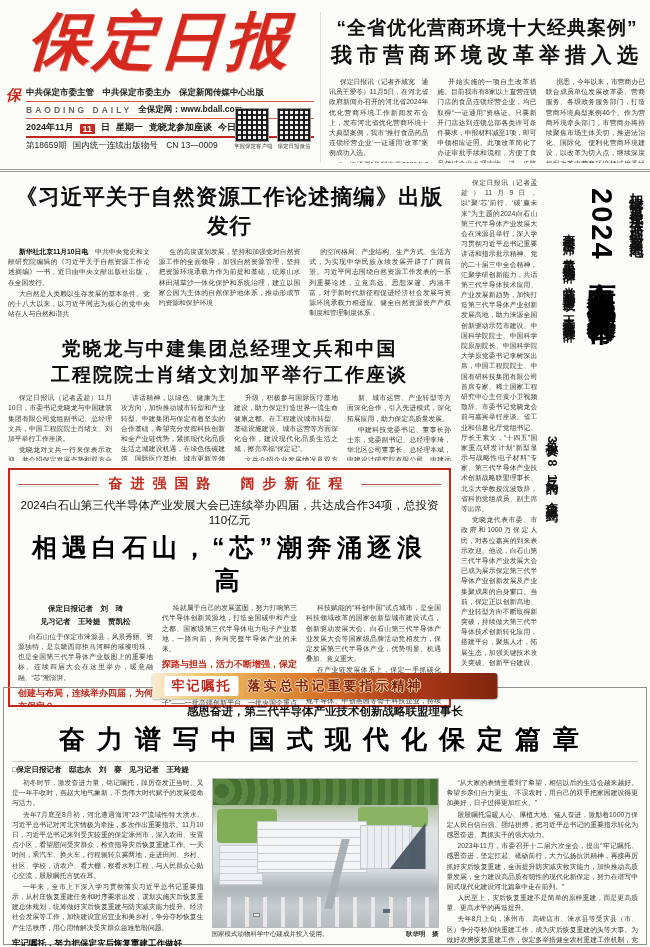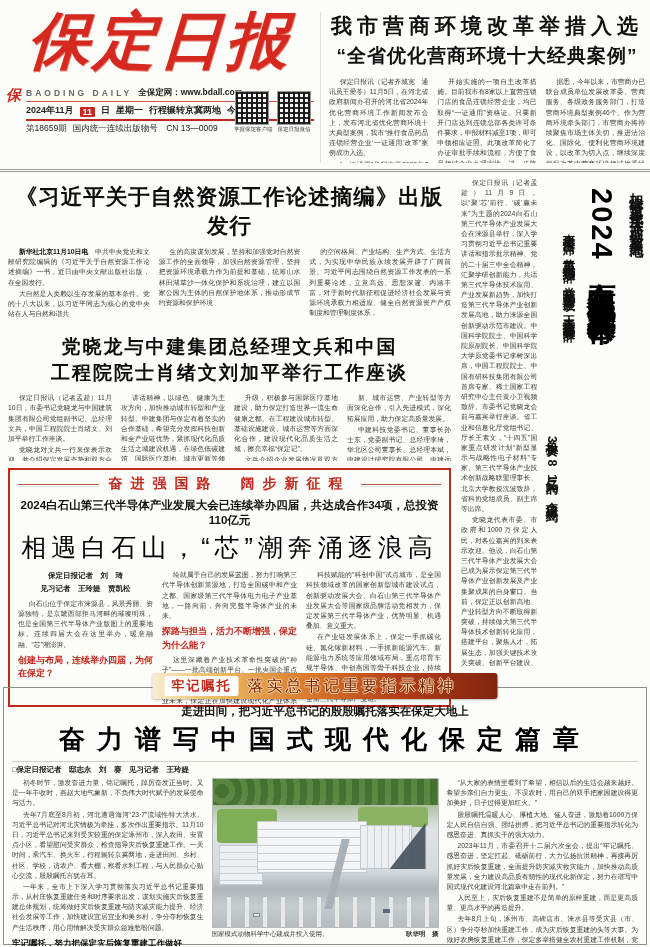--- a/index.html
+++ b/index.html
@@ -45,29 +45,29 @@
   .a-cols { display:flex; gap:9px; margin-top:8px; height:86px; overflow:hidden; }
   
   .bcol { flex:1; font-size:6.8px; line-height:1.5; color:#3a3a3a; text-align:justify; overflow:hidden; }
   .bcol p { text-indent:1.6em; margin-bottom:1px; }
   .lead-b { font-weight:900; color:#111; }
   
   .main-row { display:flex; height:500px; }
   .left-main { width:455px; padding:0 4px 0 8px; }
   .b-head { text-align:center; font-weight:900; font-size:21.5px; color:#0d0d0d; margin:10px 0 7px; letter-spacing:1px;}
   .b-cols { display:flex; gap:9px; height:80px; overflow:hidden; }
-  .c-head { text-align:center; font-weight:900; font-size:19px; line-height:1.35; color:#0d0d0d; margin:9px 0 6px; letter-spacing:2px;font-family:Liberation Mono, monospace; }
+  .c-head { text-align:center; font-weight:900; font-size:19px; line-height:1.35; color:#0d0d0d; margin:9px 0 6px; letter-spacing:2px; }
   .c-cols { display:flex; gap:9px; height:68px; overflow:hidden; }
   
   .red-box { margin-top:7px; border:2px solid #c2281c; padding:5px 8px 6px; height:239px; overflow:hidden; }
   .eyebrow-row { display:flex; align-items:center; gap:10px; }
   .eyebrow-row::before, .eyebrow-row::after { content:""; flex:1; height:1px; background:#b5564c; box-shadow:0 2px 0 #ddd; }
   .eyebrow { color:#c2281c; font-weight:900; font-size:14px; letter-spacing:8px; white-space:nowrap; }
-  .d-deck { text-align:center; font-weight:700; font-size:11.5px; color:#111; margin-top:5px; letter-spacing:0px; }
-  .d-head { text-align:center; font-weight:400; font-size:25px; color:#000; letter-spacing:5px; margin:3px 0 6px; }
+  .d-deck { text-align:center; font-weight:400; font-size:11.5px; color:#111; margin-top:5px; letter-spacing:0px; }
+  .d-head { text-align:center; font-weight:700; font-size:25px; color:#000; letter-spacing:5px; margin:3px 0 6px; }
   .d-cols { display:flex; gap:9px; height:152px; overflow:hidden; }
   .d-byline { text-align:center; font-size:7.5px; font-weight:700; color:#222; line-height:1.7; margin-bottom:3px;font-family:Liberation Serif, serif; }
   .red-sub { color:#c2281c; font-weight:900; font-size:9px; line-height:1.5; margin:4px 0 3px; text-align:left; }
   
   .right-main { width:195px; padding:6px 4px 4px 6px; display:flex; gap:5px; }
   .e-body { width:88px; font-size:6.8px; line-height:1.5; color:#3a3a3a; text-align:justify; overflow:hidden; }
   .e-body p { text-indent:1.6em; margin-bottom:1px; }
   .v-subs { writing-mode:vertical-rl; width:40px; }
   .v-sub1 { font-size:12.5px; font-weight:900; letter-spacing:2px; padding-top:46px; color:#111; }
   .v-sub2 { font-size:12.5px; font-weight:900; letter-spacing:2px; padding-top:252px; color:#111; }
@@ -77,21 +77,21 @@
   .bottom-wrap { position:relative; height:275px; padding-top:15px; }
   .banner {
     position:absolute; top:1px; left:50%; transform:translateX(-50%);
     width:345px; height:26px; border-radius:3px; z-index:2;
     background:linear-gradient(90deg,#f8ecd2 0%,#eec express 0,#edc269 16%,#da7a2c 45%,#b23c18 72%,#80250e 100%);
     background:linear-gradient(90deg,#f8ecd2 0%,#edc269 16%,#da7a2c 45%,#b23c18 72%,#80250e 100%);
     display:flex; align-items:center; gap:9px; padding:0 12px;
     box-shadow:0 1px 2px rgba(0,0,0,.25);
   }
   .banner-label { background:#fff; color:#c2281c; font-weight:900; font-size:13px; letter-spacing:2px; padding:1px 7px; border-radius:2px; }
-  .banner-sub { font-weight:400; font-size:16px; letter-spacing:3px; color:#7d1f0b;
+  .banner-sub { font-weight:700; font-size:13px; letter-spacing:3px; color:#7d1f0b;
     text-shadow: 0 1px 0 #f7d9a8, 0 -1px 0 #f7d9a8, 1px 0 0 #f7d9a8, -1px 0 0 #f7d9a8; }
   .bottom-box { margin:0 3px; border:1px solid #8f8f8f; height:258px; padding:16px 8px 4px; }
   .f-deck { text-align:center; font-size:11.5px; font-weight:700; color:#111; }
   .f-head { text-align:center; font-size:26px; font-weight:900; color:#000; letter-spacing:12px; margin:3px 0 4px; }
   .f-rule { height:1px; background:#cfcfc8; margin-bottom:3px; }
   .f-byline { font-size:7.5px; font-weight:700; color:#222; margin-bottom:3px; }
   .f-cols { display:flex; gap:8px; height:168px; overflow:hidden; }
   .f-left { width:220px; }
   .f-sub { font-weight:900; font-size:8.5px; color:#111; margin:4px 0 2px; line-height:1.5; text-indent:0; }
   .photo-wrap { width:227px; }
@@ -122,52 +122,55 @@
 </head>
 <body>
 
 <div class="page">
 
   <div class="masthead-row">
     <div class="mast-left">
       <div class="paper-title">保定日报</div>
       <div class="mast-info">
         <span class="mast-logo">保</span>
+        <div class="mi-row r1">
+          <span>中共保定市委主管　中共保定市委主办　保定新闻传媒中心出版</span>
+        </div>
         <div class="mi-row r2">
           <span class="mi-en">BAODING DAILY</span>
           <span class="mi-web">全保定网：www.bdall.com</span>
         </div>
         <div class="mi-row r3">
           <span>2024年11月</span>
             <span class="date-day">11</span>
             <span>日</span>
           <span>星期一</span>
-          <span>行程辗转京冀两地</span>
+          <span>党晓龙参加座谈</span>
           <span>今日4版</span>
         </div>
         <div class="mi-row r4">
           <span>第18659期</span>
           <span>国内统一连续出版物号　CN 13—0009</span>
         </div>
       </div>
       <div class="qr-wrap">
         <div class="qr-item">
           <div class="qr"></div>
           <div class="qr-label">掌握保定客户端</div>
         </div>
         <div class="qr-item">
           <div class="qr"></div>
           <div class="qr-label">保定日报微信</div>
         </div>
       </div>
     </div>
 
     <div class="story-a">
+      <div class="a-title l2">“全省优化营商环境十大经典案例”</div>
       <div class="a-title l1">我市营商环境改革举措入选</div>
-      <div class="a-title l2">“全省优化营商环境十大经典案例”</div>
       <div class="a-cols">
         <div class="bcol">
             <p>保定日报讯（记者齐城宽　通讯员王爱苓）11月5日，在河北省政府新闻办召开的河北省2024年优化营商环境工作新闻发布会上，发布河北省优化营商环境十大典型案例，我市“推行食品药品连锁经营企业‘一证通用’改革”案例成功入选。</p>
             <p>“一证通用”是我市于2023年7月起</p>
           </div>
         <div class="bcol">
             <p>开始实施的一项自主改革措施。目前我市有8家以上直营连锁门店的食品连锁经营企业，均已取得“一证通用”资格证。只要新开门店达到连锁总部各类许可条件要求，申报材料减至1项，即可申领相应证照。此项改革简化了办证审批手续和流程，方便了食品领域企业办理审批，进一步降低了企业准营成本，实现了企业当日申请、当天领证。</p>
           </div>
         <div class="bcol">
             <p>据悉，今年以来，市营商办已联合成员单位发展改革委、营商服务、各级政务服务部门，打造营商环境典型案例46个。作为营商环境牵头部门，市营商办将持续聚焦市场主体关切，推进法治化、国际化、便利化营商环境建设，以改革为切入点，继续深度挖掘改革中营商环境领域优秀经验做法，积极向上级部门和有关媒体开展推介。</p>
@@ -275,21 +278,21 @@
       <div class="v-kicker">加快打造第三代半导体产业创新发展高地</div>
     </div>
   </div>
 
   <div class="bottom-wrap">
     <div class="banner">
       <span class="banner-label">牢记嘱托</span>
       <span class="banner-sub">落实总书记重要指示精神</span>
     </div>
     <div class="bottom-box">
-      <div class="f-deck">走进田间，把习近平总书记的殷殷嘱托落实在保定大地上</div>
+      <div class="f-deck">感恩奋进，第三代半导体产业技术创新战略联盟理事长</div>
       <div class="f-head">奋力谱写中国式现代化保定篇章</div>
       <div class="f-rule"></div>
       <div class="f-byline">□保定日报记者　邸志永　刘　赛　见习记者　王玲媞</div>
       <div class="f-cols">
         <div class="bcol f-left">
           <div>
               <p>初冬时节，激发奋进力量，铭记嘱托，踔厉奋发正当时。又是一年丰收时，燕赵大地气象新，不负伟大时代赋予的发展使命与活力。</p>
               <p>去年7月底至8月初，河北遭遇海河“23·7”流域性特大洪水。习近平总书记对河北灾情极为牵挂，多次作出重要指示。11月10日，习近平总书记来到受灾较重的保定涿州市，深入农田、安置点小区，看望慰问受灾群众，检查指导灾后恢复重建工作。一天时间，乘汽车、换火车，行程辗转京冀两地，走进田间、乡村、社区、学校，访农户、看大棚，察看水利工程，与人民群众心贴心交流，殷殷嘱托言犹在耳。</p>
               <p>一年来，全市上下深入学习贯彻落实习近平总书记重要指示，从村庄恢复重建任务和时序要求出发，谋划实施灾后恢复重建总体规划，统筹做好灾后恢复重建与防灾减灾能力提升、经济社会发展等工作，加快建设宜居宜业和美乡村，争分夺秒恢复生产生活秩序，用心用情解决受灾群众急难愁盼问题。</p>
             </div>

